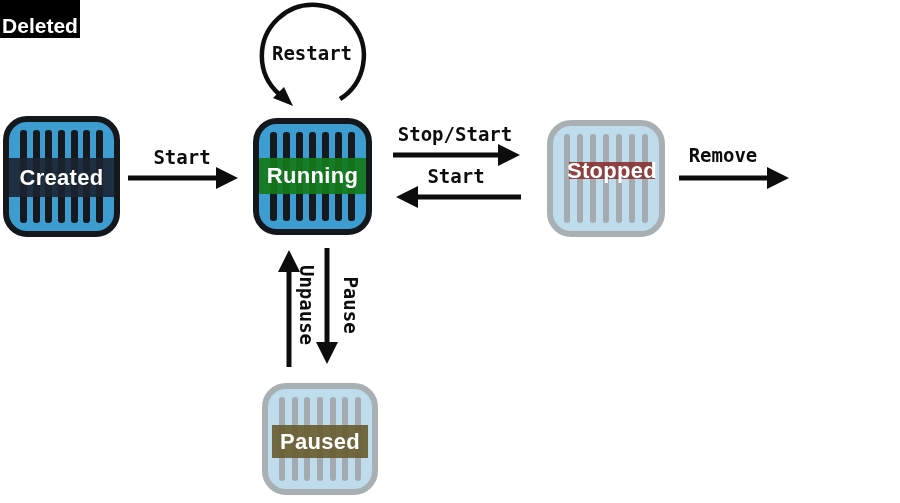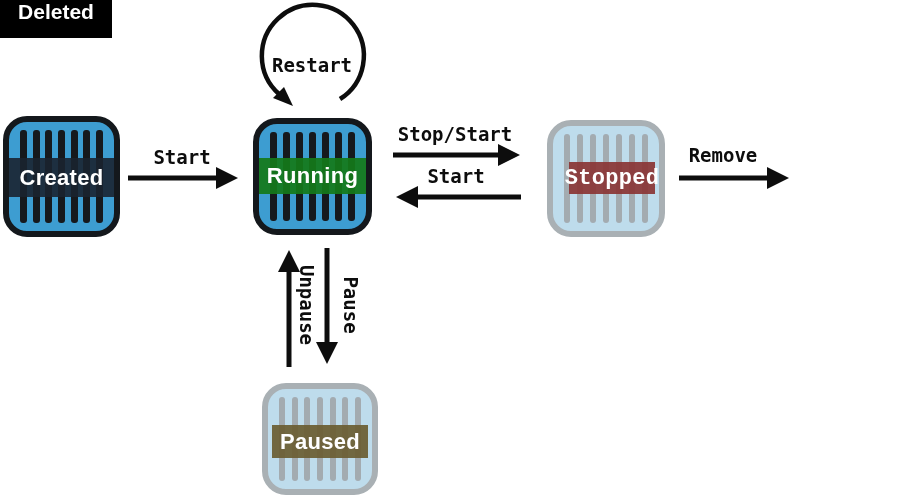--- a/index.html
+++ b/index.html
@@ -16,39 +16,39 @@
   .bars { position:absolute; left:11px; right:11px; top:8px; bottom:8px;
           display:flex; justify-content:space-between; }
   .bar { height:100%; border-radius:3px; }
   .dark  .bar { width:7px; background:#16191d; }
   .light .bar { width:6px; background:#a3abb0; }
   .band { position:absolute; left:0; right:0; display:flex;
           align-items:center; justify-content:center; }
   .band span { color:#ffffff; font-weight:800; font-size:22px; letter-spacing:0.3px; }
   .band.created { top:36px; height:39px; background:rgba(26,35,48,0.90); }
   .band.running { top:34px; height:36px; background:rgba(20,122,26,0.93); }
-  .band.stopped { top:36px; height:32px; left:16px; right:4px; background:rgba(138,54,54,0.93);font-family:Liberation Mono, monospace; }
+  .band.stopped { top:36px; height:17px; left:16px; right:4px; background:rgba(138,54,54,0.93); }
   .band.paused  { top:36px; height:33px; left:4px; right:4px; background:rgba(106,94,51,0.93); }
 
   #created-box { left:3px;   top:116px; width:117px; height:121px;text-align:right; }
   #running-box { left:253px; top:118px; width:119px; height:117px; }
   #stopped-box { left:547px; top:120px; width:118px; height:117px; }
   #paused-box  { left:262px; top:383px; width:116px; height:112px; }
 
-  #deleted-box { left:802px; top:158px; width:112px; height:38px; background:#000000;
-                 display:flex; align-items:flex-start; justify-content:center;text-decoration:underline; }
+  #deleted-box { left:802px; top:158px; width:80px; height:38px; background:#000000;
+                 display:flex; align-items:flex-end; justify-content:center;text-decoration:underline; }
   #deleted-box span { color:#ffffff; font-weight:800; font-size:21px; }
 
   
   .tlabel { position:absolute; transform:translate(-50%,-50%);
             font-family:"DejaVu Sans Mono", monospace; font-weight:700;
             font-size:19px; color:#0d0d0d; white-space:nowrap; }
   .tlabel.vert { transform:translate(-50%,-50%) rotate(90deg); }
   #lbl-start1   { left:182px; top:157px; }
-  #lbl-restart  { left:312px; top:53px;margin-top:12px;  }
+  #lbl-restart  { left:312px; top:53px;  }
   #lbl-stopkill { left:455px; top:134px; }
   #lbl-start2   { left:456px; top:176px; }
   #lbl-remove   { left:723px; top:155px; }
   #lbl-unpause  { left:307px; top:305px; }
   #lbl-pause    { left:351px; top:305px; }
 </style>
 </head>
 <body>
 
 <div class="canvas">

